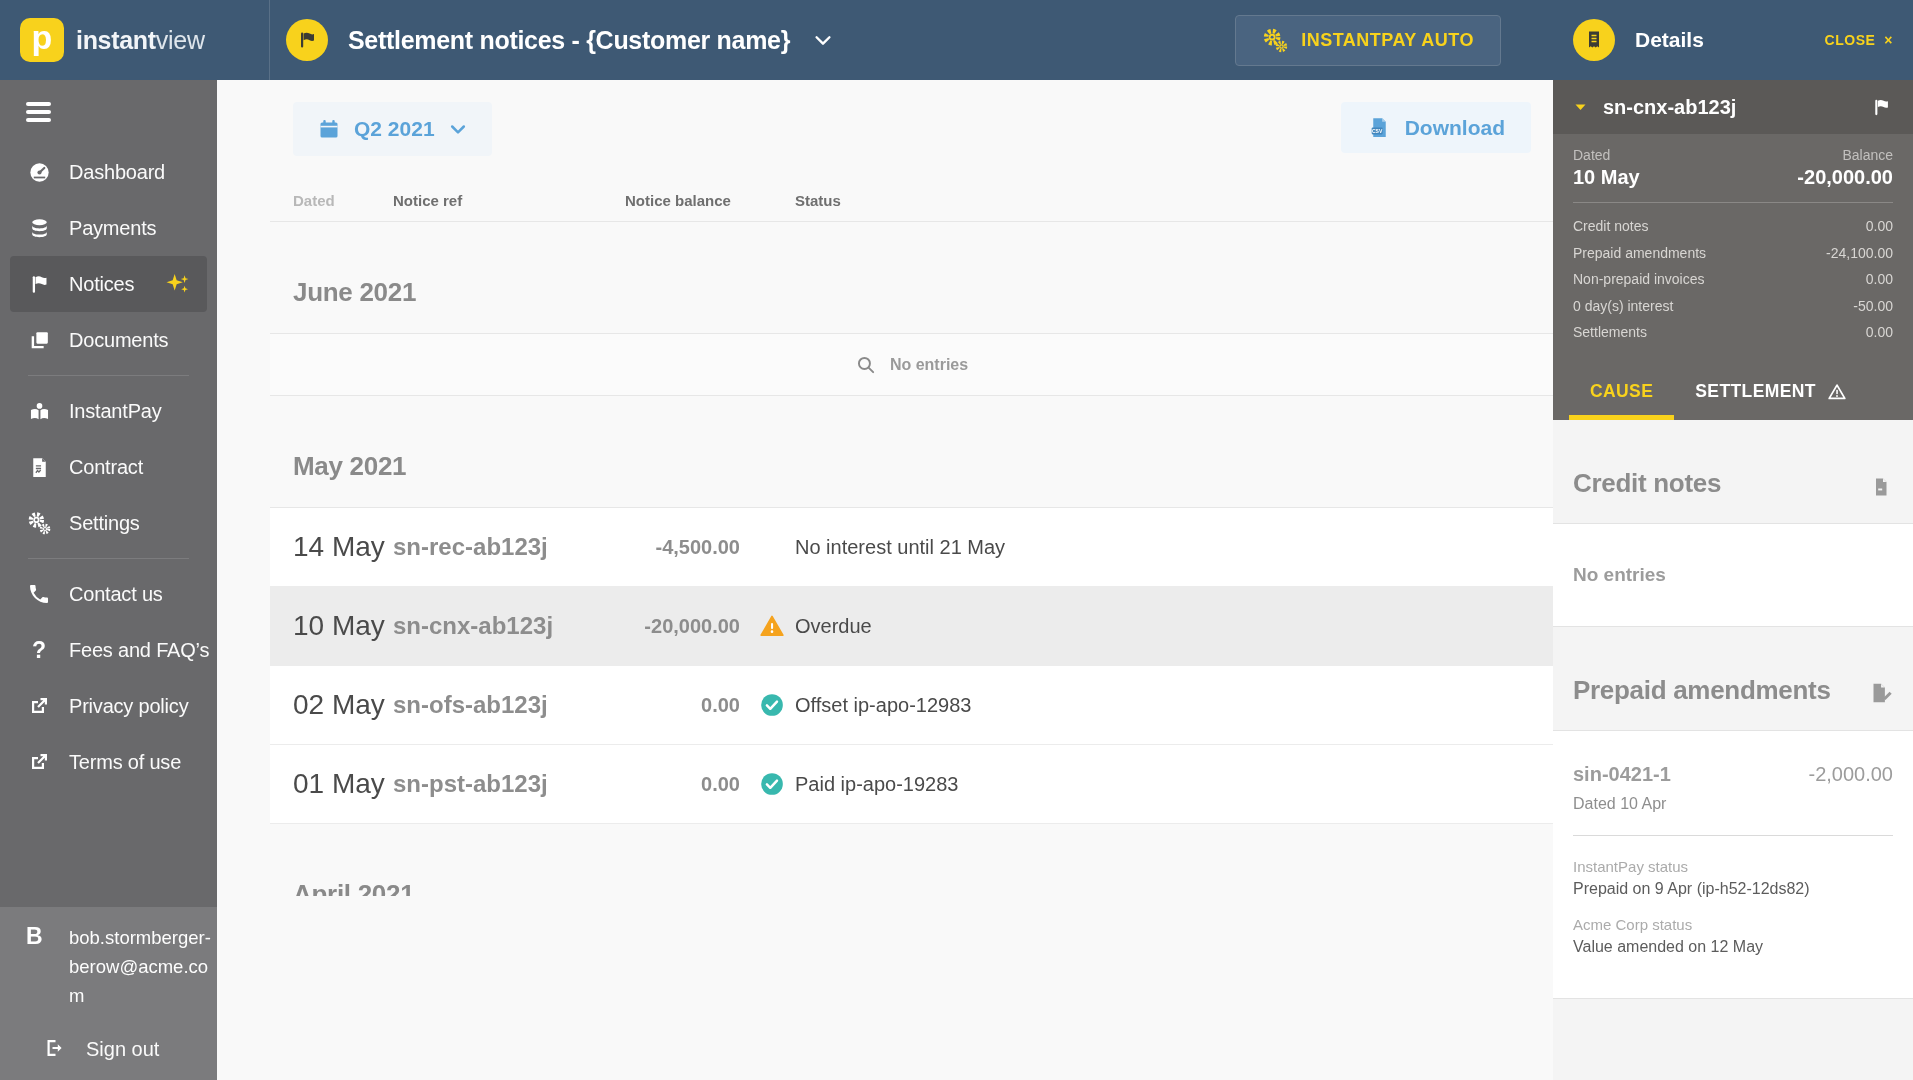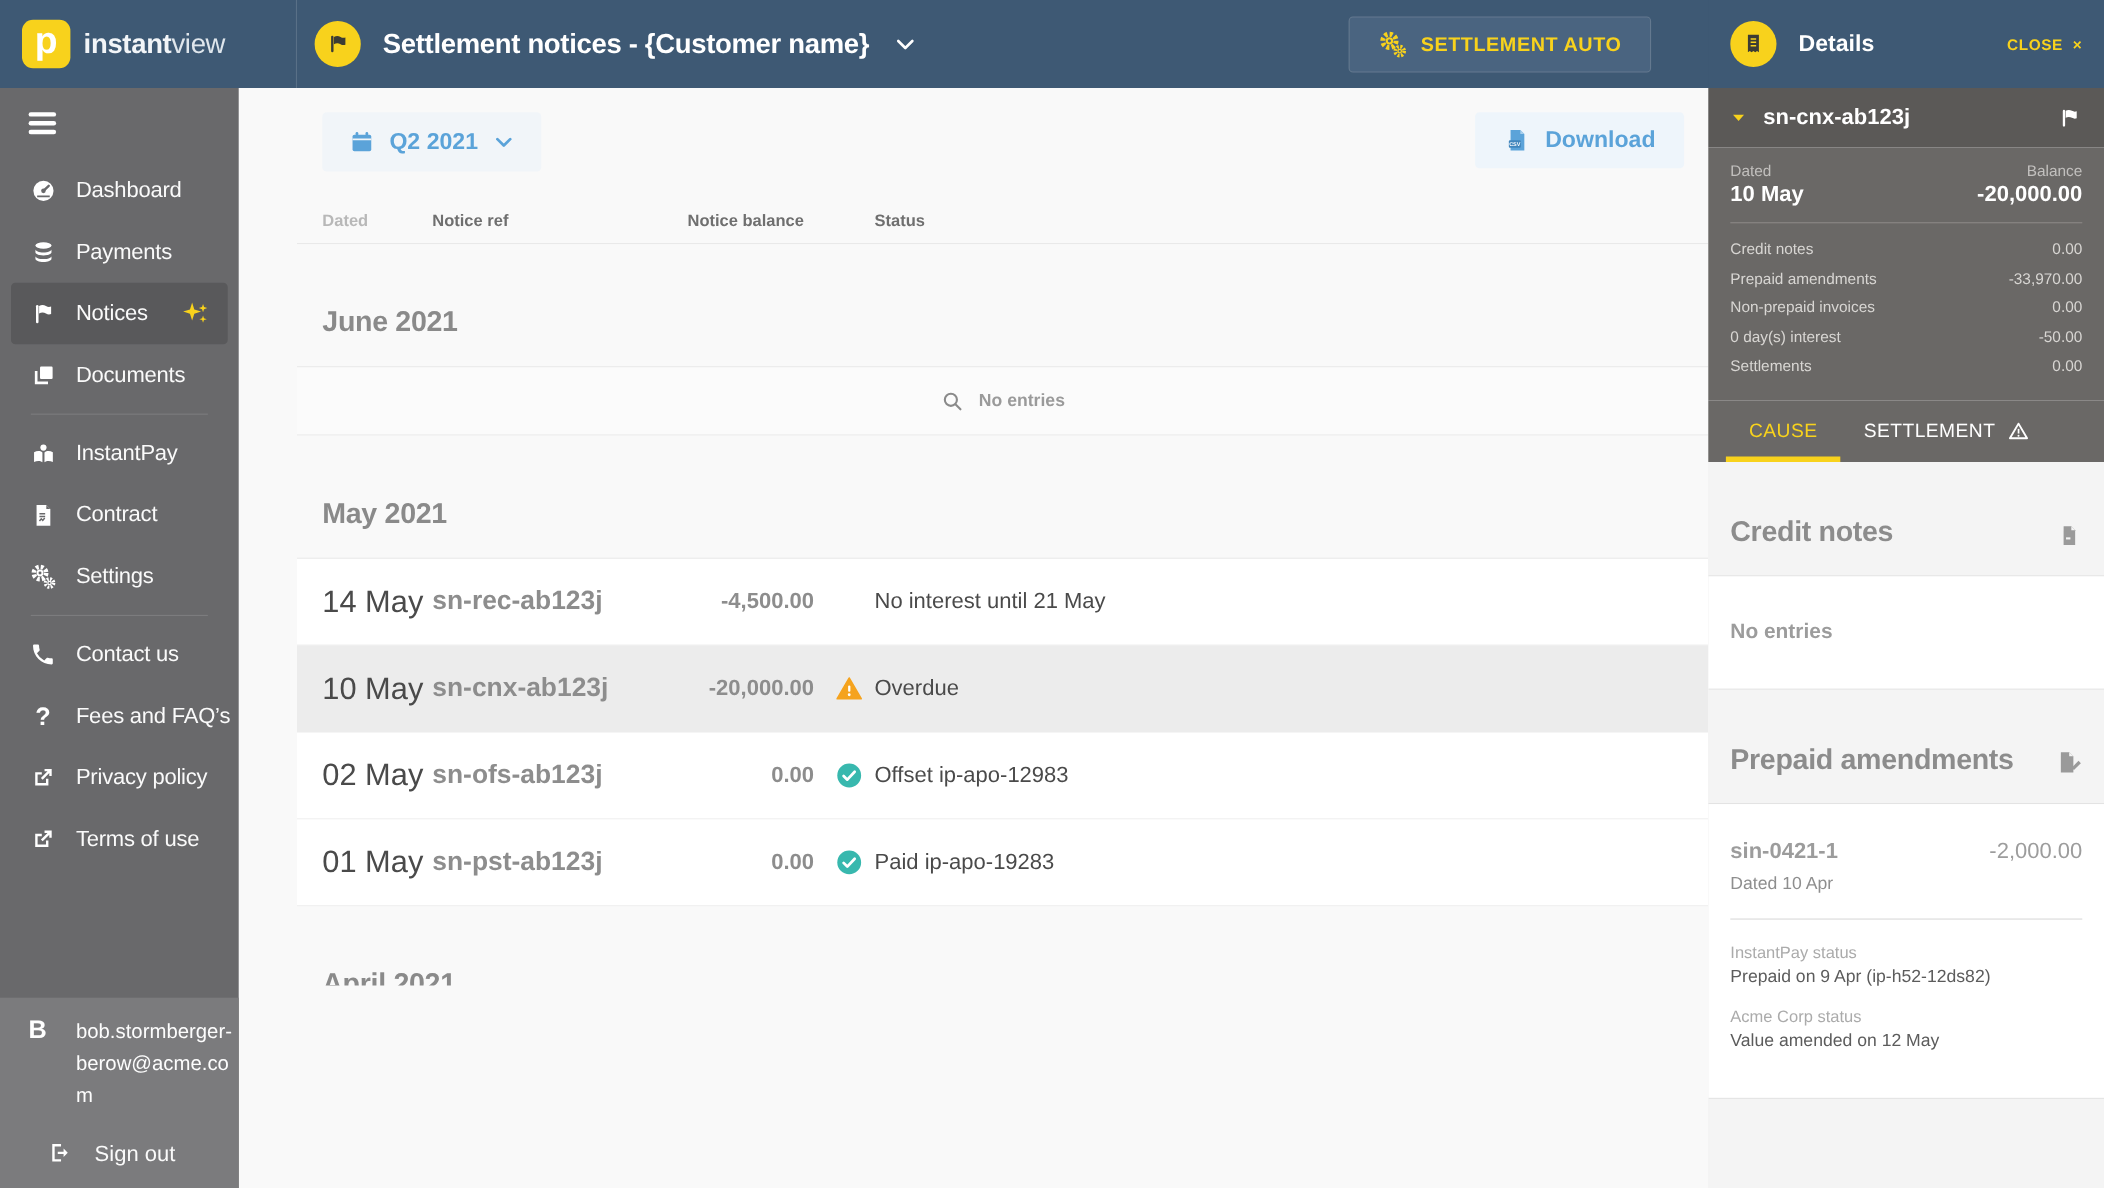--- a/index.html
+++ b/index.html
@@ -77,21 +77,21 @@
   .panel { position:absolute; left:1553px; top:80px; width:360px; height:1000px; background:#f4f4f4; display:flex; flex-direction:column; }
   .panel-title-row { height:54px; background:#5b5957; display:flex; align-items:center; padding:0 20px; cursor:pointer; }
   .panel-title-row .ref { color:#fff; font-size:20px; font-weight:bold; margin-left:15px; }
   .panel-title-row .flag { margin-left:auto; }
   .panel-stats { background:#6a6866; padding:13px 20px 18px; }
   .stats-labels { display:flex; justify-content:space-between; font-size:14px; color:#c2c0be; }
   .stats-values { display:flex; justify-content:space-between; font-size:20px; font-weight:bold; color:#fff; margin-top:3px; }
   .stats-divider { height:1px; background:#8a8886; margin:13px 0 10px; }
   .breakdown-row { display:flex; justify-content:space-between; font-size:14px; color:#d8d6d3; line-height:26.5px; }
   .tabs { background:#6a6866; display:flex; padding-left:16px; height:56px; }
-  .tab { display:flex; align-items:center; gap:10px; padding:0 21px; position:relative; cursor:pointer; font-size:17.5px; font-weight:normal; letter-spacing:.4px; color:#fff; }
+  .tab { display:flex; align-items:center; gap:10px; padding:0 21px; position:relative; cursor:pointer; font-size:17.5px; font-weight:bold; letter-spacing:.4px; color:#fff; }
   .tab.active { color:#f8d21c; }
   .tab.active::after { content:""; position:absolute; left:0; right:0; bottom:0; height:5px; background:#f8d21c; }
   .panel-body { flex:1; background:#f4f4f4; overflow:hidden; }
   .section-head { display:flex; justify-content:space-between; align-items:flex-end; padding:48px 20px 24px; border-bottom:1px solid #e3e3e3; }
   .section-head .hd { font-size:26px; font-weight:bold; color:#8c8c8c; letter-spacing:-0.3px; }
   .card { background:#fff; border-bottom:1px solid #e3e3e3; }
   .card.cn { padding:40px 20px; }
   .card.cn span { font-size:19px; font-weight:bold; color:#9c9c9c; }
   .card.pa { padding:32px 20px 42px; }
   .pa-top { display:flex; justify-content:space-between; align-items:baseline; }
@@ -136,21 +136,21 @@
       <span class="icon">
         <svg width="27" height="27" viewBox="0 0 24 24">
           <circle cx="9" cy="9" r="5.4" fill="none" stroke="#f8d21c" stroke-width="4" stroke-dasharray="2.45 1.79"></circle>
             <circle cx="9" cy="9" r="3" fill="#f8d21c"></circle>
             <circle cx="9" cy="9" r="1.3" fill="#4a6480"></circle>
           <circle cx="17.3" cy="17.3" r="3.6" fill="none" stroke="#f8d21c" stroke-width="3" stroke-dasharray="1.62 1.21"></circle>
             <circle cx="17.3" cy="17.3" r="2" fill="#f8d21c"></circle>
             <circle cx="17.3" cy="17.3" r=".9" fill="#4a6480"></circle>
         </svg>
       </span>
-      <span>SETTLEMENT AUTO</span>
+      <span>INSTANTPAY AUTO</span>
     </div>
   </div>
   <div class="panel-header">
     <div class="badge-circle">
       <span class="icon">
         <svg width="24" height="24" viewBox="0 0 24 24">
             <path d="M7 3.5h10v16l-1.7-1.2-1.6 1.2-1.7-1.2-1.6 1.2-1.7-1.2L7 19.5z" fill="#3c3c34"></path>
             <path d="M9.5 7.5h5M9.5 10.5h5M9.5 13.5h5" stroke="#f8d21c" stroke-width="1.4"></path>
           </svg>
       </span>
@@ -473,21 +473,21 @@
     </div>
     <div class="stats-divider"></div>
     <div id="breakdown">
   <div class="breakdown-row">
     <span class="b-label">Credit notes</span>
     <span class="b-value">0.00</span>
   </div>
 
   <div class="breakdown-row">
     <span class="b-label">Prepaid amendments</span>
-    <span class="b-value">-33,970.00</span>
+    <span class="b-value">-24,100.00</span>
   </div>
 
   <div class="breakdown-row">
     <span class="b-label">Non-prepaid invoices</span>
     <span class="b-value">0.00</span>
   </div>
 
   <div class="breakdown-row">
     <span class="b-label">0 day(s) interest</span>
     <span class="b-value">-50.00</span>

